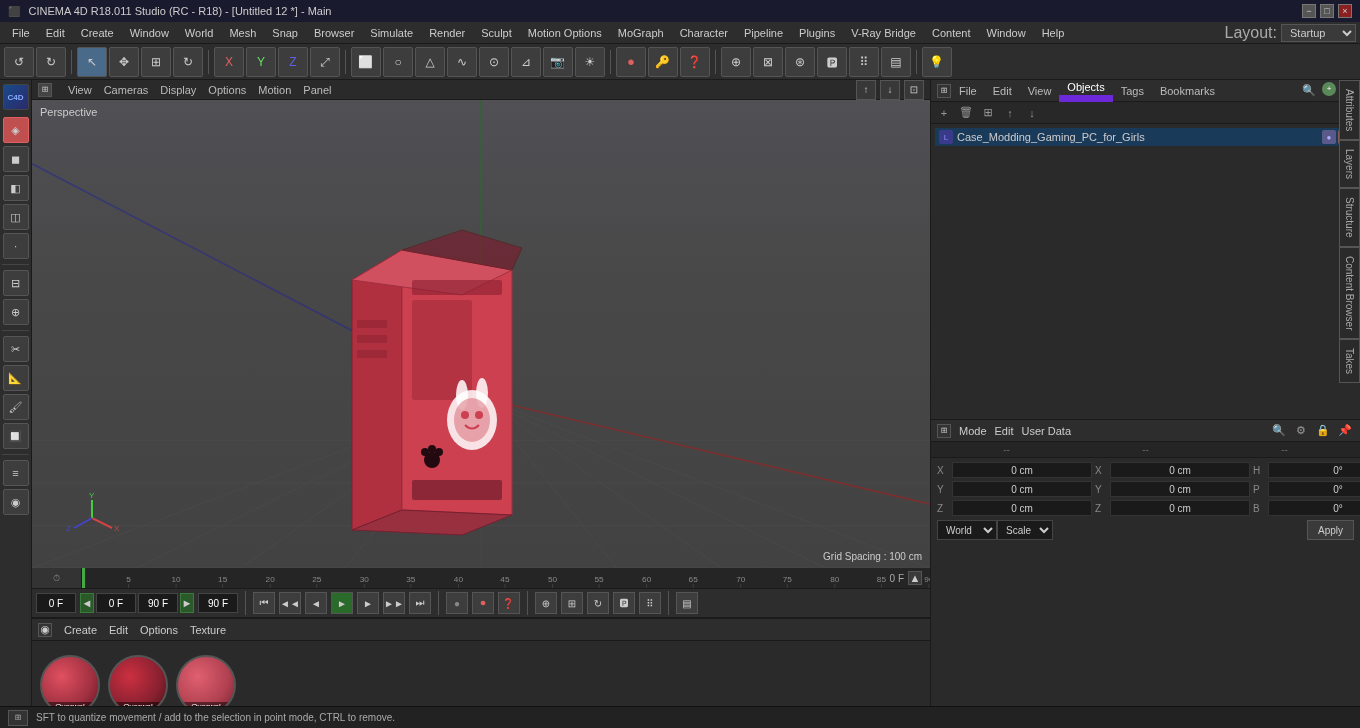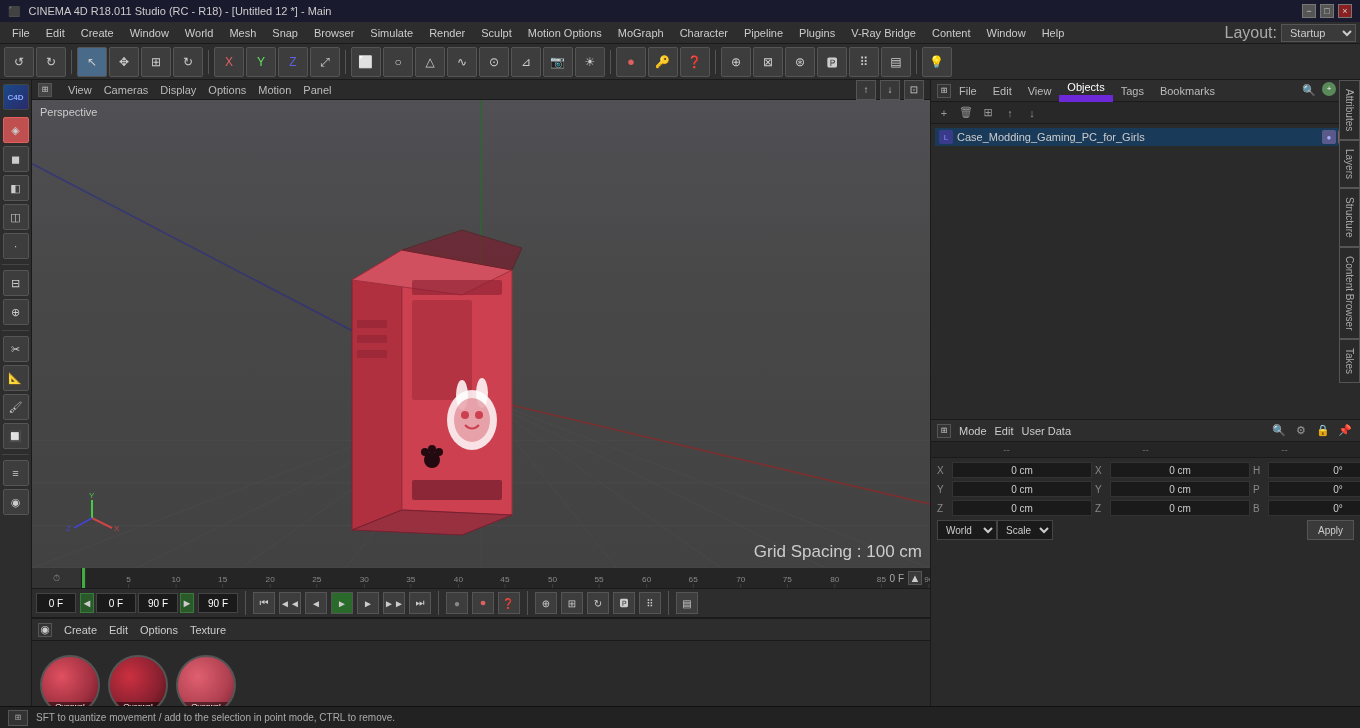--- a/index.html
+++ b/index.html
@@ -169,21 +169,21 @@
       color: #ccc;
       font-size: 11px;
     }
 
     
     #grid-spacing {
       position: absolute;
       bottom: 6px;
       right: 8px;
       color: #ccc;
-      font-size: 17px;
+      font-size: 10px;
     }
 
     
     #viewport-gizmo {
       position: absolute;
       bottom: 20px;
       left: 30px;
       width: 60px;
       height: 60px;
     }

